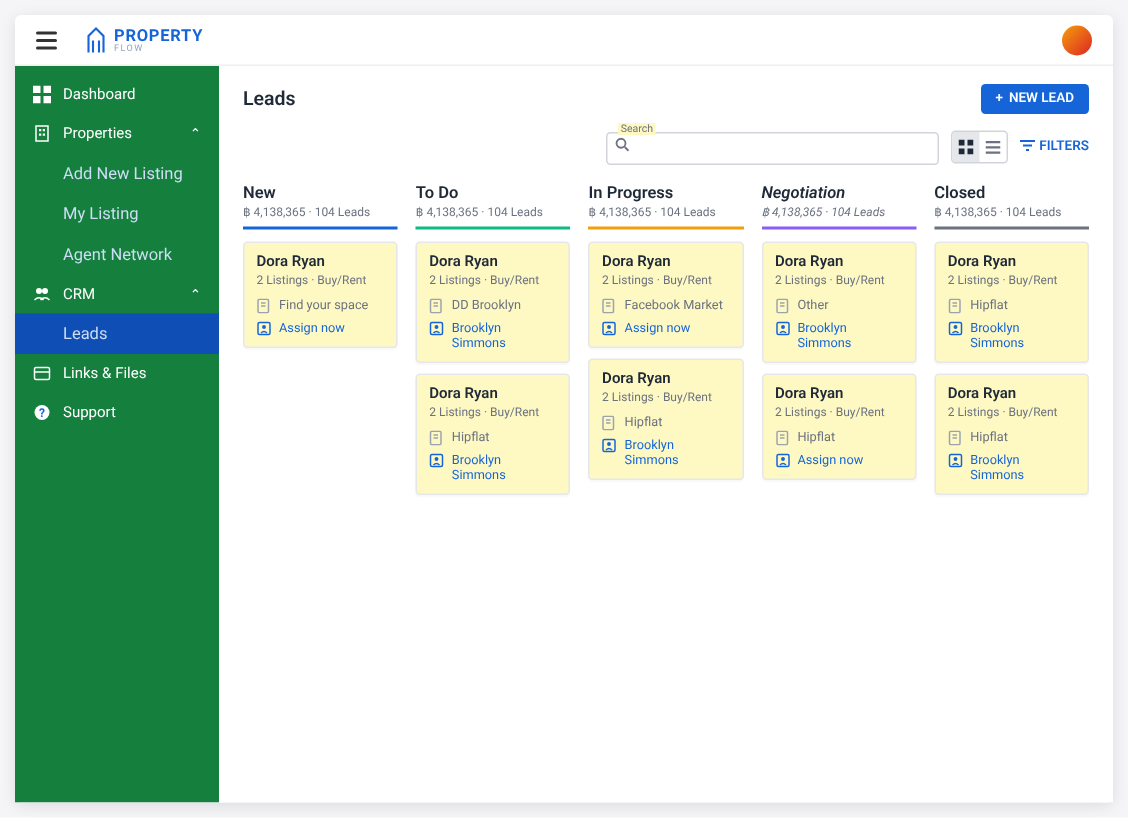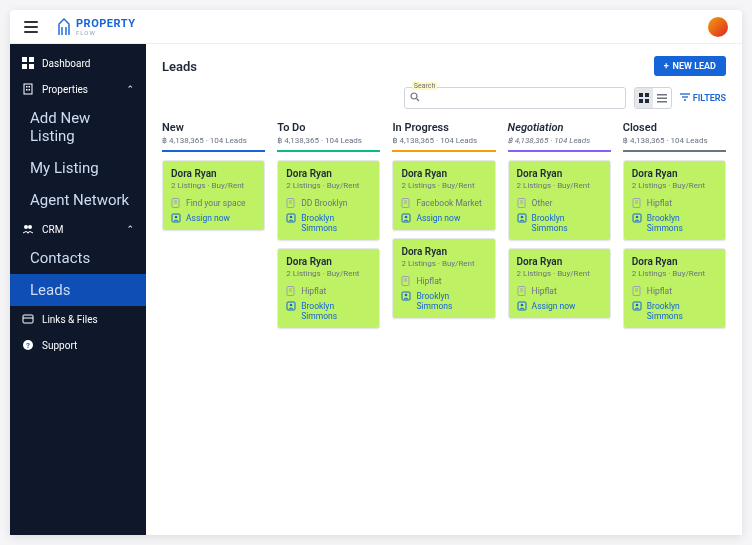--- a/index.html
+++ b/index.html
@@ -6,23 +6,23 @@
 body{background:#f5f5f7;width:752px;height:545px;overflow:hidden}
 .app{display:flex;flex-direction:column;height:100%;background:#fff;border-radius:4px;box-shadow:0 2px 10px rgba(0,0,0,0.1);margin:10px;height:525px}
 .topbar{display:flex;align-items:center;padding:6px 14px;border-bottom:1px solid #eee;height:34px}
 .hamburger{width:14px;height:12px;cursor:pointer;display:flex;flex-direction:column;justify-content:space-between}
 .hamburger span{height:2px;background:#333;border-radius:1px}
 .logo{display:flex;align-items:center;margin-left:18px;color:#1565d8;font-weight:700;font-size:11px;letter-spacing:0.5px}
 .logo svg{margin-right:4px}
 .logo-sub{font-size:6px;color:#94a3b8;font-weight:400;letter-spacing:1px;display:block;margin-top:-1px}
 .avatar{width:20px;height:20px;border-radius:50%;background:linear-gradient(135deg,#f59e0b,#dc2626);margin-left:auto}
 .body{display:flex;flex:1;overflow:hidden}
-.sidebar{width:136px;background:#0f172a;color:#fff;font-size:10px;padding-top:6px;overflow:hidden}
+.sidebar{width:136px;background:#15803d;color:#fff;font-size:10px;padding-top:6px;overflow:hidden}
 .nav-item{display:flex;align-items:center;padding:7px 12px;cursor:pointer;gap:8px}
-.nav-item.sub{padding-left:20px;color:#cdddf5;font-size:15px}
+.nav-item.sub{padding-left:32px;color:#cdddf5;font-size:11px}
 .nav-item.active{background:#0f4fb5}
 .nav-item .chev{margin-left:auto;font-size:9px}
 .nav-ico{width:12px;height:12px;display:flex;align-items:center;justify-content:center}
 .main{flex:1;padding:12px 16px;overflow:hidden;background:#fff}
 .main-head{display:flex;align-items:center;margin-bottom:10px}
 .page-title{font-size:13px;font-weight:600;color:#1f2937}
 .btn-new{margin-left:auto;background:#1565d8;color:#fff;border:none;border-radius:3px;padding:5px 10px;font-size:9px;font-weight:600;cursor:pointer;display:flex;align-items:center;gap:4px}
 .toolbar{display:flex;align-items:center;gap:8px;margin-bottom:12px;justify-content:flex-end}
 .search-wrap{position:relative;width:222px}
 .search-lbl{position:absolute;top:-4px;left:8px;background:#fef9c3;font-size:7px;color:#6b7280;padding:0 2px}
@@ -30,21 +30,21 @@
 .search-ico{position:absolute;left:6px;top:50%;transform:translateY(-50%);color:#6b7280;font-size:10px}
 .view-toggle{display:flex;border:1px solid #d1d5db;border-radius:3px;overflow:hidden}
 .view-btn{width:18px;height:20px;display:flex;align-items:center;justify-content:center;cursor:pointer;font-size:10px;color:#6b7280}
 .view-btn.active{background:#e5e7eb;color:#1f2937}
 .filters-btn{color:#1565d8;font-size:9px;font-weight:600;cursor:pointer;display:flex;align-items:center;gap:3px}
 .board{display:flex;gap:12px;overflow-x:auto}
 .col{flex:1;min-width:0}
 .col-head{padding-bottom:5px;border-bottom:2px solid;margin-bottom:8px}
 .col-title{font-size:11px;font-weight:600;color:#1f2937;margin-bottom:2px}
 .col-meta{font-size:8px;color:#6b7280}
-.card{background:#bef264;border:1px solid #e5e7eb;border-radius:3px;padding:7px 8px;margin-bottom:7px;box-shadow:0 1px 1px rgba(0,0,0,0.03)}
+.card{background:#fef9c3;border:1px solid #e5e7eb;border-radius:3px;padding:7px 8px;margin-bottom:7px;box-shadow:0 1px 1px rgba(0,0,0,0.03)}
 .card-name{font-size:10px;font-weight:600;color:#1f2937;margin-bottom:2px}
 .card-sub{font-size:8px;color:#6b7280;margin-bottom:8px}
 .card-row{display:flex;gap:5px;font-size:8.5px;color:#6b7280;margin-bottom:5px}
 .card-row:last-child{margin-bottom:0}
 .card-row.link{color:#1565d8}
 .row-ico{width:10px;height:10px;display:inline-flex;align-items:center;justify-content:center;color:#9ca3af}
 .row-ico.person{color:#1565d8}
 </style>
 </head>
 <body>
@@ -99,21 +99,20 @@
             <span class="nav-ico">
               <svg width="12" height="12" viewBox="0 0 12 12">
                 <circle cx="4" cy="4" r="2" fill="#fff"></circle>
                 <circle cx="8" cy="4" r="2" fill="#fff"></circle>
                 <path d="M1 10 Q4 7 7 10 M5 10 Q8 7 11 10" stroke="#fff" fill="none"></path>
               </svg>
             </span>
             <span>CRM</span>
             <span class="chev">⌃</span>
           </div>
-          <div class="nav-item sub">Contacts</div>
           <div class="nav-item sub active">Leads</div>
           <div class="nav-item">
             <span class="nav-ico">
               <svg width="12" height="12" viewBox="0 0 12 12">
                 <rect x="1" y="2" width="10" height="8" rx="1" fill="none" stroke="#fff"></rect>
                 <line x1="1" y1="5" x2="11" y2="5" stroke="#fff"></line>
               </svg>
             </span>
             <span>Links &amp; Files</span>
           </div>

